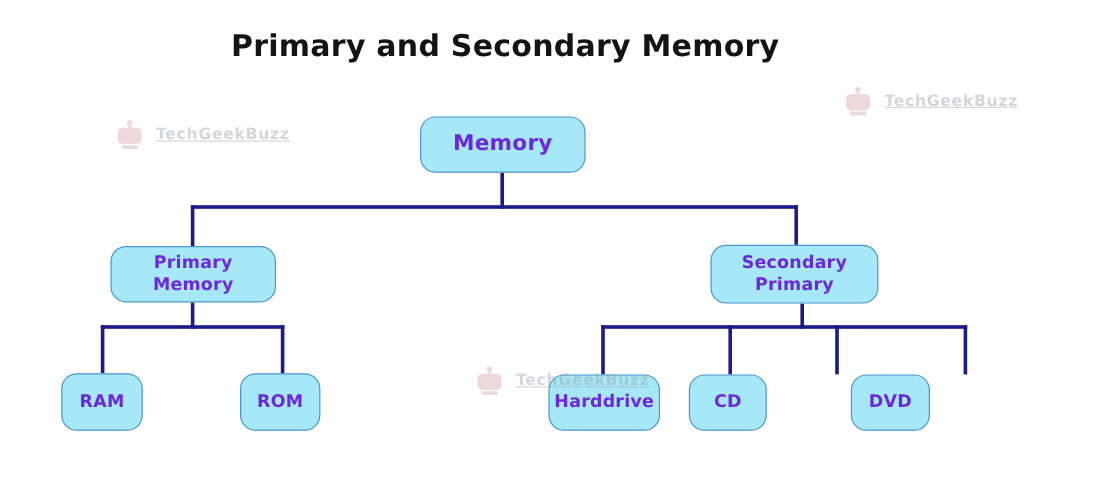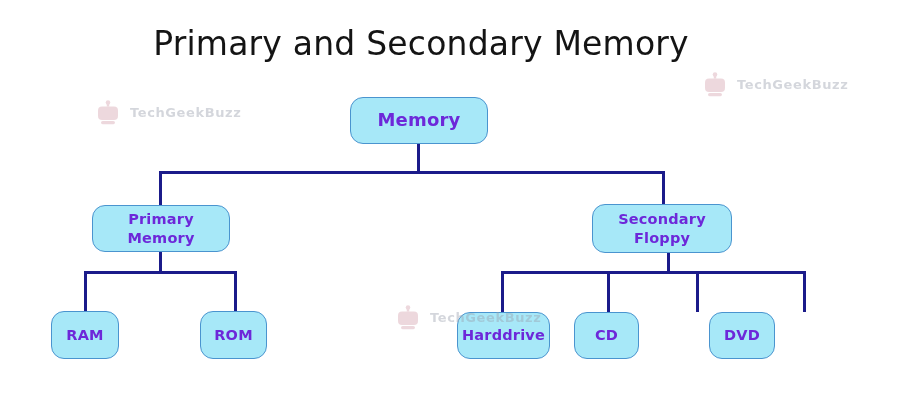--- a/index.html
+++ b/index.html
@@ -3,21 +3,21 @@
 <meta charset="utf-8">
 <style>
   html,body{margin:0;padding:0;background:#fff;}
   #canvas{
     position:relative;width:914px;height:404px;background:#ffffff;overflow:hidden;
     font-family:"DejaVu Sans","Liberation Sans",sans-serif;
   }
   
   #title{
     position:absolute;left:0;top:24px;width:842px;margin:0;
-    text-align:center;font-size:33px;font-weight:400;color:#141414;letter-spacing:.2px;
+    text-align:center;font-size:25px;font-weight:700;color:#141414;letter-spacing:.2px;
   }
   
   .node{
     position:absolute;box-sizing:border-box;
     background:#a7e8f8;border:1.5px solid #4a94cf;border-radius:13px;
     display:flex;align-items:center;justify-content:center;text-align:center;
     color:#6d28d9;font-weight:700;font-size:14.5px;line-height:1.25;letter-spacing:.2px;
   }
   #node-memory   {left:350px;top:97px; width:138px;height:47px;font-size:18px;}
   #node-primary  {left:92px; top:205px;width:138px;height:47px;}
@@ -45,21 +45,21 @@
   #c3-v3  {left:696px;top:271px;width:3px;height:41px;}
   #c3-v4  {left:803px;top:271px;width:3px;height:41px;}
   
   .watermark{
     position:absolute;display:flex;align-items:center;gap:10px;
     z-index:5;pointer-events:none;
   }
   .watermark .wm-icon{width:24px;height:27px;color:#e0b9c2;opacity:.55;}
   .watermark .wm-text{
     font-size:13px;font-weight:700;letter-spacing:.6px;
-    color:#9aa0ad;opacity:.42;
+    color:#9aa0ad;opacity:.42;text-decoration:underline;
   }
   #wm-1{left:96px; top:99px;}
   #wm-2{left:703px;top:71px;}
   #wm-3{left:396px;top:304px;}
 </style>
 </head>
 <body>
 
 <div id="canvas">
 
@@ -75,21 +75,21 @@
   <div class="conn" id="c2-v2"></div>
   <div class="conn" id="c3-stub"></div>
   <div class="conn" id="c3-h"></div>
   <div class="conn" id="c3-v1"></div>
   <div class="conn" id="c3-v2"></div>
   <div class="conn" id="c3-v3"></div>
   <div class="conn" id="c3-v4"></div>
 
   <div class="node" id="node-memory">Memory</div>
   <div class="node" id="node-primary">Primary Memory</div>
-  <div class="node" id="node-secondary">Secondary Floppy</div>
+  <div class="node" id="node-secondary">Secondary Primary</div>
   <div class="node" id="node-ram">RAM</div>
   <div class="node" id="node-rom">ROM</div>
   <div class="node" id="node-harddrive">Harddrive</div>
   <div class="node" id="node-cd">CD</div>
   <div class="node" id="node-dvd">DVD</div>
 
   <div class="watermark" id="wm-1">
     <svg class="wm-icon" viewBox="0 0 24 26">
       <g fill="currentColor">
         <circle cx="12" cy="3" r="2.3"></circle>

